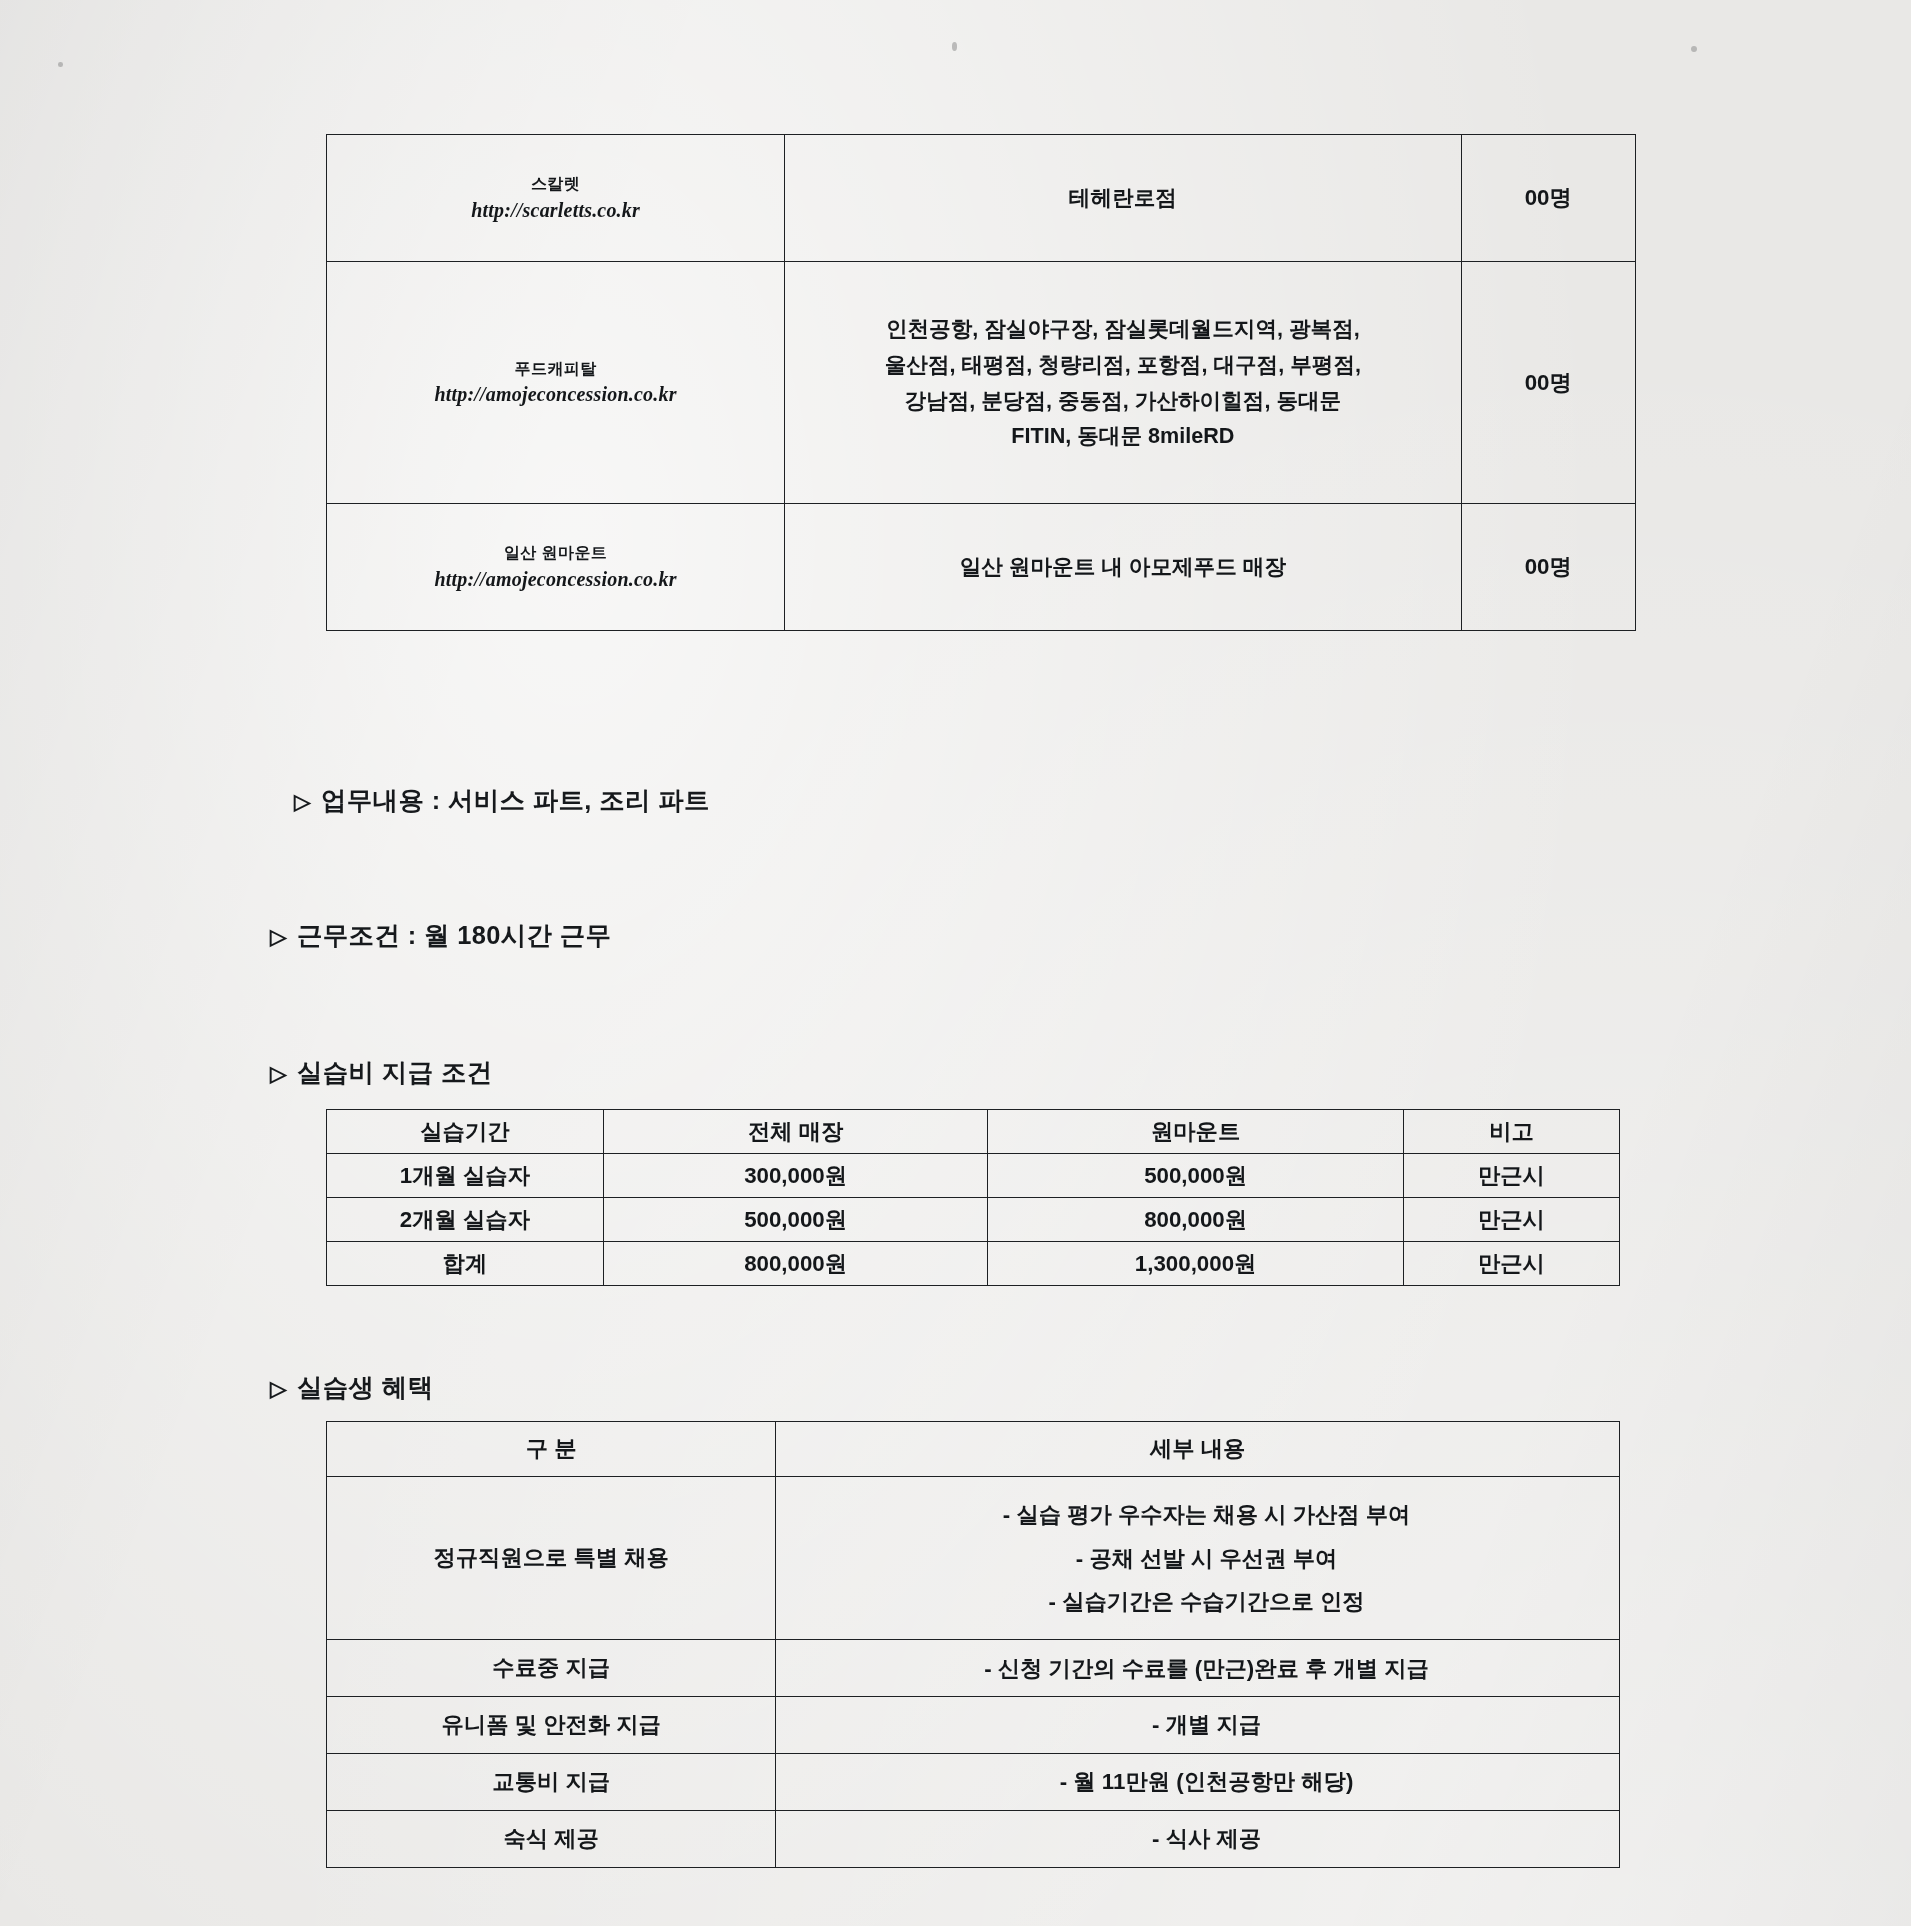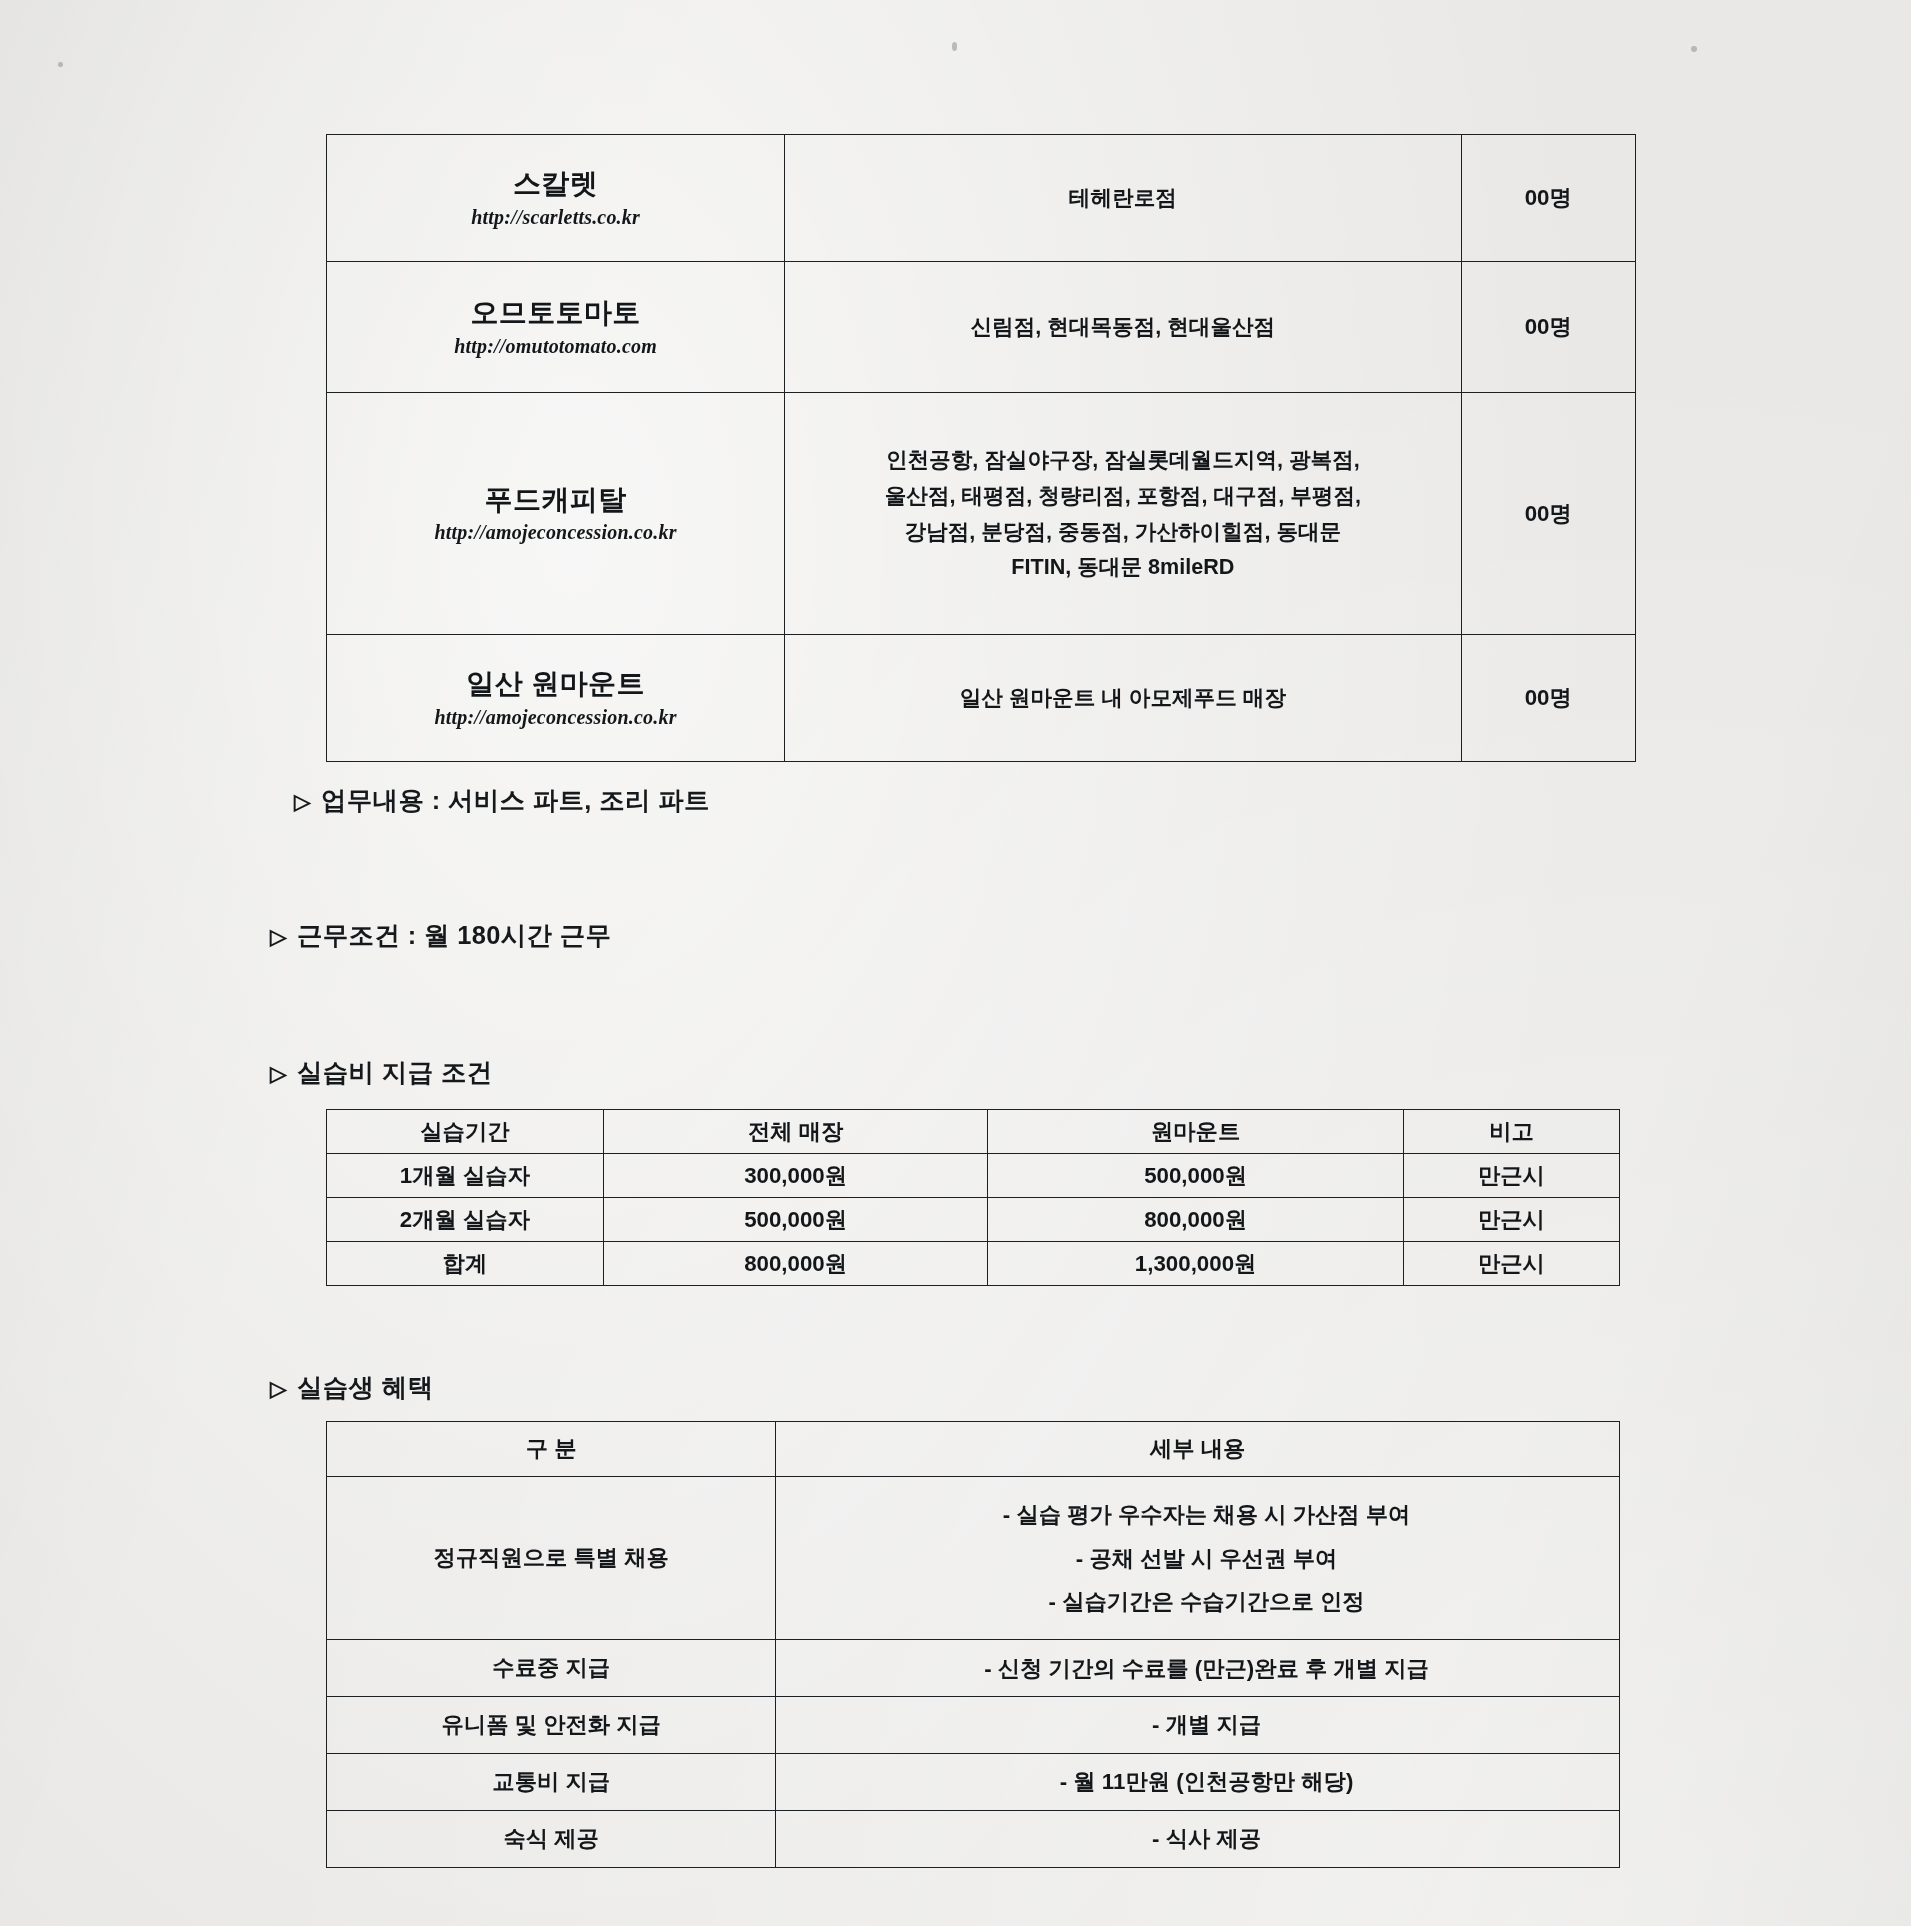--- a/index.html
+++ b/index.html
@@ -58,21 +58,21 @@
   
   #branch-table {
     left: 326px;
     top: 134px;
     width: 1310px;
   }
   #branch-table td {
     padding: 7px 4.6px;
   }
   .brand-name {
-    font-size: 28px;
+    font-size: 16px;
     font-weight: 700;
     letter-spacing: 0.4px;
     line-height: 1.2;
   }
   .brand-url {
     font-family: "Liberation Serif", serif;
     font-style: italic;
     font-size: 20px;
     font-weight: 600;
     margin-top: 5.4px;
@@ -151,28 +151,20 @@
       <tbody>
         <tr>
           <td style="width:455px; height:112px;">
             <div class="brand-name">스칼렛</div>
             <div class="brand-url">http://scarletts.co.kr</div>
           </td>
           <td style="width:686px;" class="branch-list">테헤란로점</td>
           <td style="width:169px;" class="count-cell">00명</td>
         </tr>
         <tr>
-          <td style="height:116px;">
-            <div class="brand-name">오므토토마토</div>
-            <div class="brand-url">http://omutotomato.com</div>
-          </td>
-          <td class="branch-list">신림점, 현대목동점, 현대울산점</td>
-          <td class="count-cell">00명</td>
-        </tr>
-        <tr>
           <td style="height:227px;">
             <div class="brand-name">푸드캐피탈</div>
             <div class="brand-url">http://amojeconcession.co.kr</div>
           </td>
           <td class="branch-list" style="white-space:pre-line;">인천공항, 잠실야구장, 잠실롯데월드지역, 광복점,
 울산점, 태평점, 청량리점, 포항점, 대구점, 부평점,
 강남점, 분당점, 중동점, 가산하이힐점, 동대문
 FITIN, 동대문 8mileRD</td>
           <td class="count-cell">00명</td>
         </tr>

